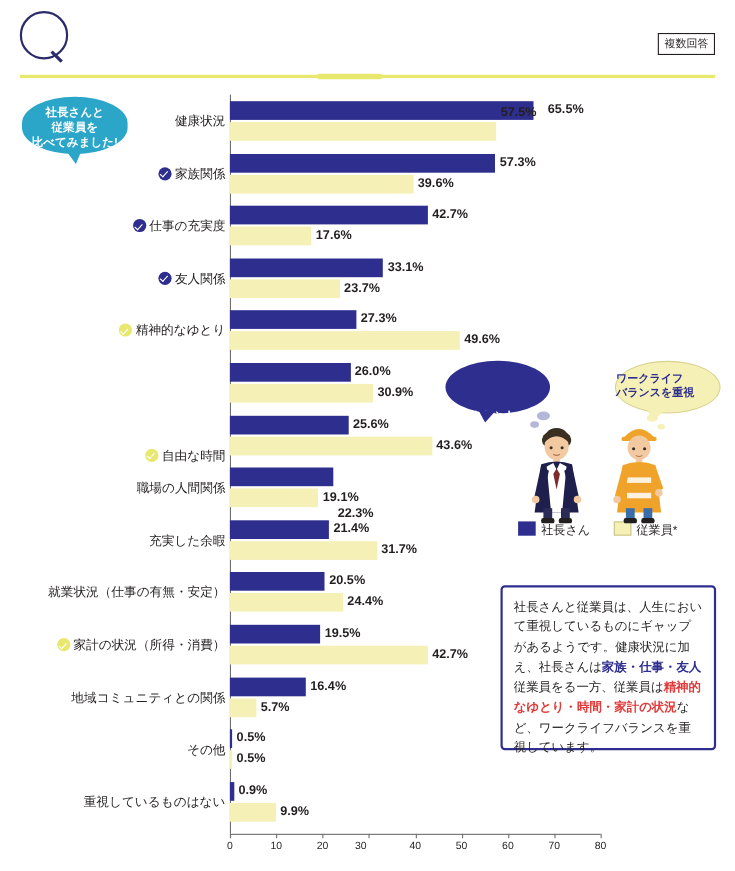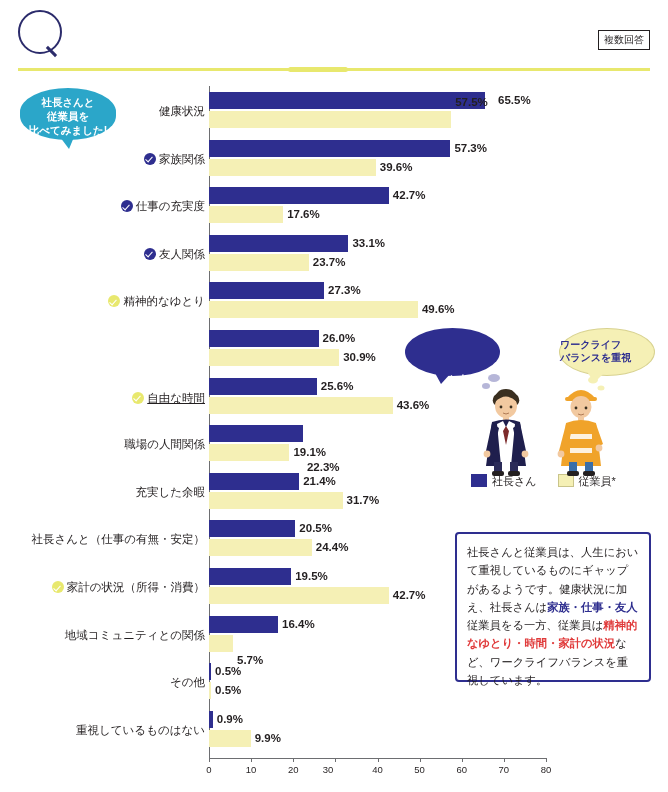--- a/index.html
+++ b/index.html
@@ -138,60 +138,60 @@
         <div class="bar emp" style="left: 209px; top: 19px; width: 208.94px;"></div>
         <div class="bval" style="left: 421.94px; top: 21px;">49.6%</div>
       </div>
       <div class="grp" style="top: 252px; height: 40px;">
         <div class="bar pres" style="left: 209px; top: 0px; width: 109.525px;"></div>
         <div class="bval" style="left: 322.525px; top: 2px;">26.0%</div>
         <div class="bar emp" style="left: 209px; top: 19px; width: 130.166px;"></div>
         <div class="bval" style="left: 343.166px; top: 21px;">30.9%</div>
       </div>
       <div class="grp" style="top: 299.6px; height: 40px;">
-        <div class="catwrap" style="top: 10px; text-decoration: underline;"><span class="chk y"></span><span style="font-size:11.5px">自由な時間</span></div>
+        <div class="catwrap" style="top: 27px;"><span class="chk y"></span><span style="font-size:11.5px">自由な時間</span></div>
         <div class="bar pres" style="left: 209px; top: 0px; width: 107.84px;"></div>
         <div class="bval" style="left: 320.84px; top: 2px;">25.6%</div>
         <div class="bar emp" style="left: 209px; top: 19px; width: 183.665px;"></div>
         <div class="bval" style="left: 396.665px; top: 21px;">43.6%</div>
       </div>
       <div class="grp" style="top: 347.2px; height: 40px;">
         <div class="catwrap" style="top: 9px;"><span style="font-size:11.5px">職場の人間関係</span></div>
         <div class="bar pres" style="left: 209px; top: 0px; width: 93.9387px;"></div>
         <div class="bval" style="left: 306.939px; top: 2px; margin-top: 34px;">22.3%</div>
         <div class="bar emp" style="left: 209px; top: 19px; width: 80.4587px;"></div>
         <div class="bval" style="left: 293.459px; top: 21px;">19.1%</div>
       </div>
       <div class="grp" style="top: 394.8px; height: 40px;">
         <div class="catwrap" style="top: 9px;"><span style="font-size:11.5px">充実した余暇</span></div>
         <div class="bar pres" style="left: 209px; top: 0px; width: 90.1475px;"></div>
         <div class="bval" style="left: 303.147px; top: 2px;">21.4%</div>
         <div class="bar emp" style="left: 209px; top: 19px; width: 133.536px;"></div>
         <div class="bval" style="left: 346.536px; top: 21px;">31.7%</div>
       </div>
       <div class="grp" style="top: 442.4px; height: 40px;">
-        <div class="catwrap" style="top: 9px;"><span style="font-size:11.5px">社長さんと（仕事の有無・安定）</span></div>
+        <div class="catwrap" style="top: 9px;"><span style="font-size:11.5px">就業状況（仕事の有無・安定）</span></div>
         <div class="bar pres" style="left: 209px; top: 0px; width: 86.3562px;"></div>
         <div class="bval" style="left: 299.356px; top: 2px; text-align: center;">20.5%</div>
         <div class="bar emp" style="left: 209px; top: 19px; width: 102.785px;"></div>
         <div class="bval" style="left: 315.785px; top: 21px;">24.4%</div>
       </div>
       <div class="grp" style="top: 490px; height: 40px;">
         <div class="catwrap" style="top: 9px;"><span class="chk y"></span><span style="font-size:11.5px">家計の状況（所得・消費）</span></div>
         <div class="bar pres" style="left: 209px; top: 0px; width: 82.1437px;"></div>
         <div class="bval" style="left: 295.144px; top: 2px;">19.5%</div>
         <div class="bar emp" style="left: 209px; top: 19px; width: 179.874px;"></div>
         <div class="bval" style="left: 392.874px; top: 21px;">42.7%</div>
       </div>
       <div class="grp" style="top: 537.6px; height: 40px;">
         <div class="catwrap" style="top: 9px;"><span style="font-size:11.5px">地域コミュニティとの関係</span></div>
         <div class="bar pres" style="left: 209px; top: 0px; width: 69.085px;"></div>
         <div class="bval" style="left: 282.085px; top: 2px;">16.4%</div>
         <div class="bar emp" style="left: 209px; top: 19px; width: 24.0113px;"></div>
-        <div class="bval" style="left: 237.011px; top: 38px;">5.7%</div>
+        <div class="bval" style="left: 237.011px; top: 21px;">5.7%</div>
       </div>
       <div class="grp" style="top: 585.2px; height: 40px;">
         <div class="catwrap" style="top: 9px;"><span style="font-size:11.5px">その他</span></div>
         <div class="bar pres" style="left: 209px; top: 0px; width: 2.10625px;"></div>
         <div class="bval" style="left: 215.106px; top: 2px;">0.5%</div>
         <div class="bar emp" style="left: 209px; top: 19px; width: 2.10625px;"></div>
         <div class="bval" style="left: 215.106px; top: 21px;">0.5%</div>
       </div>
       <div class="grp" style="top: 632.8px; height: 40px;">
         <div class="catwrap" style="top: 9px;"><span style="font-size:11.5px">重視しているものはない</span></div>

